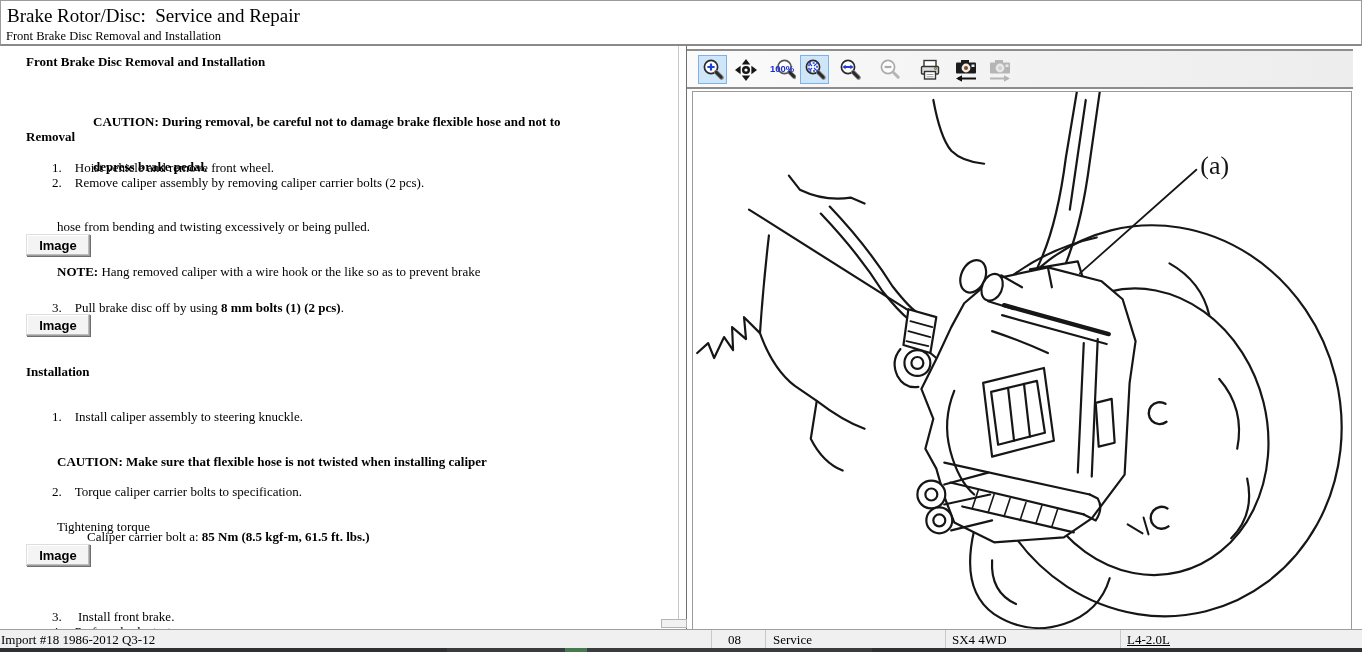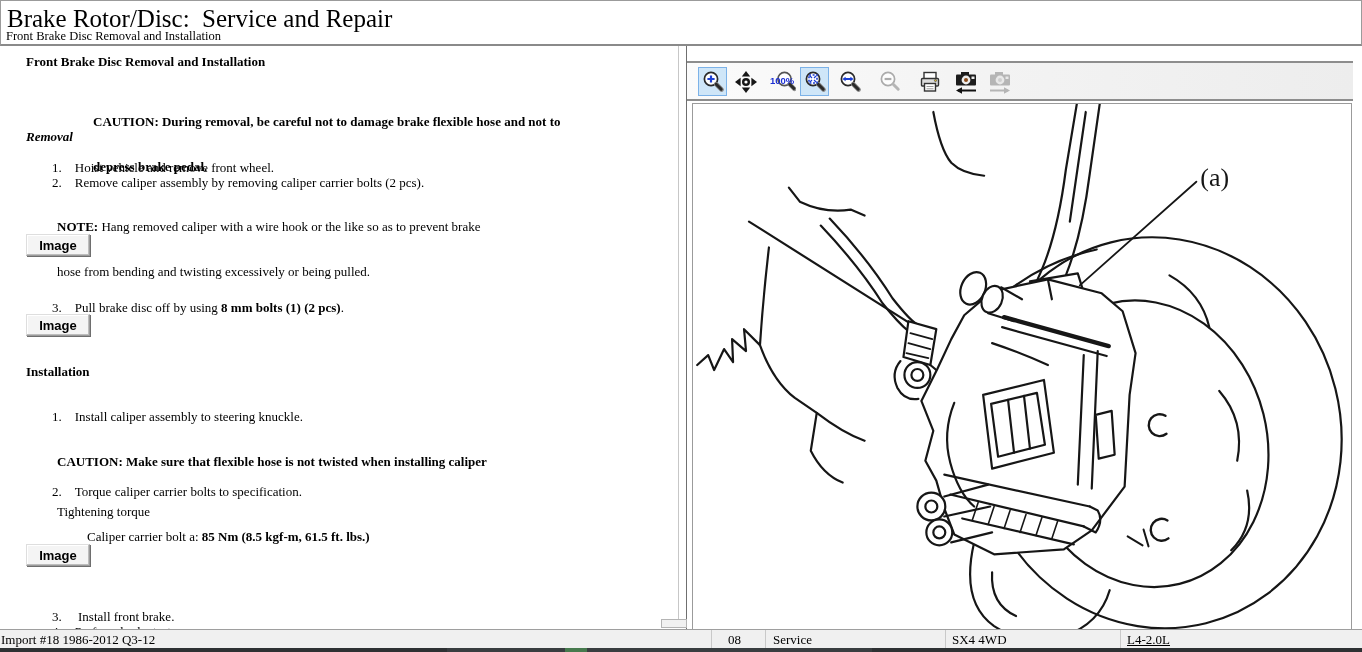--- a/index.html
+++ b/index.html
@@ -5,37 +5,37 @@
   html,body{margin:0;padding:0;}
   body{
     width:1362px;height:652px;position:relative;overflow:hidden;
     background:#ffffff;font-family:"Liberation Serif",serif;color:#000;
   }
   
   #header{
     position:absolute;left:0;top:0;width:1360px;height:43px;background:#fff;
     border:1px solid #9b9b9b;border-bottom:2px solid #8a8a8a;
   }
-  #page-title{position:absolute;left:6px;top:4px;font-size:25px;white-space:pre;}
+  #page-title{position:absolute;left:6px;top:4px;font-size:19px;white-space:pre;}
   #page-subtitle{position:absolute;left:5px;top:28px;font-size:12.5px;white-space:pre;}
   
   .t{position:absolute;font-size:13px;line-height:15px;white-space:pre;}
   .b{font-weight:bold;}
   .img-btn{
     position:absolute;width:64px;height:22px;box-sizing:border-box;
     background:#f4f4f4;border:1px solid #9b9b9b;border-top-color:#dedede;border-left-color:#dedede;
     box-shadow:1px 1px 0 #6e6e6e, inset -1px -1px 0 #bdbdbd, inset 1px 1px 0 #ffffff;
     font:bold 13px "Liberation Sans",sans-serif;text-align:center;line-height:19px;cursor:pointer;padding:0;
   }
   
   #divider-light{position:absolute;left:678px;top:46px;width:1px;height:574px;background:#c7c7c7;}
   #divider-dark{position:absolute;left:686px;top:46px;width:1px;height:583px;background:#6f6f6f;}
   #scroll-corner{position:absolute;left:661px;top:619px;width:26px;height:9px;background:#f1f1f1;border:1px solid #b4b4b4;box-sizing:border-box;}
   
-  #viewer{position:absolute;left:687px;top:61px;width:675px;height:583px;background:#fff;}
+  #viewer{position:absolute;left:687px;top:49px;width:675px;height:583px;background:#fff;}
   #toolbar{
     position:absolute;left:0;top:0;width:666px;height:40px;box-sizing:border-box;
     background:linear-gradient(to right,#fbfbfb 0%,#f3f3f3 45%,#ededed 100%);
     border-top:2px solid #8d8d8d;border-bottom:2px solid #8d8d8d;
   }
   .tbtn{
     position:absolute;top:4px;width:29px;height:29px;box-sizing:border-box;border:1px solid transparent;
     display:flex;align-items:center;justify-content:center;cursor:pointer;background:transparent;padding:0;
   }
   .tbtn.selected{background:#cfe6f8;border-color:#7cb2e8;}
@@ -65,32 +65,32 @@
 </div>
 
 <div>
   <div class="t b" style="left:26px;top:54px;">Front Brake Disc Removal and Installation</div>
 
   <div class="t b" style="left:57px;top:84px;margin-left:36px;">
     <div>CAUTION: During removal, be careful not to damage brake flexible hose and not to</div>
     <div>depress brake pedal.</div>
   </div>
 
-  <div class="t b" style="left:26px;top:129px;font-style:italic;">Removal</div>
+  <div class="t b" style="left:26px;top:129px;">Removal</div>
 
   <div class="t" style="left:39px;top:145px;">
     <span>1.</span><span style="display:inline-block;width:13px;"></span><span>Hoist vehicle and remove front wheel.</span>
   </div>
   <div class="t" style="left:39px;top:160px;">
     <span>2.</span><span style="display:inline-block;width:13px;"></span><span>Remove caliper assembly by removing caliper carrier bolts (2 pcs).</span>
   </div>
 
   <div class="t" style="left:57px;top:189px;">
+    <div>hose from bending and twisting excessively or being pulled.</div>
     <div><span class="b">NOTE:</span><span> Hang removed caliper with a wire hook or the like so as to prevent brake</span></div>
-    <div>hose from bending and twisting excessively or being pulled.</div>
   </div>
 
   <button class="img-btn" style="left:26px;top:234px;">Image</button>
 
   <div class="t" style="left:39px;top:285px;">
     <span>3.</span><span style="display:inline-block;width:13px;"></span><span>Pull brake disc off by using </span><span class="b">8 mm bolts (1) (2 pcs)</span><span>.</span>
   </div>
 
   <button class="img-btn" style="left:26px;top:314px;">Image</button>
 
@@ -101,21 +101,21 @@
   </div>
 
   <div class="t b" style="left:57px;top:424px;">
     <div>CAUTION: Make sure that flexible hose is not twisted when installing caliper</div>
   </div>
 
   <div class="t" style="left:39px;top:469px;">
     <span>2.</span><span style="display:inline-block;width:13px;"></span><span>Torque caliper carrier bolts to specification.</span>
   </div>
 
-  <div class="t" style="left:57px;top:504px;">Tightening torque</div>
+  <div class="t" style="left:57px;top:519px;">Tightening torque</div>
   <div class="t" style="left:74px;top:514px;">
     <span>Caliper carrier bolt a: </span><span class="b">85 Nm (8.5 kgf-m, 61.5 ft. lbs.)</span>
   </div>
 
   <button class="img-btn" style="left:26px;top:544px;">Image</button>
 
   <div class="t" style="left:39px;top:594px;">
     <span>3.</span><span style="display:inline-block;width:13px;"></span><span> Install front brake.</span>
   </div>
   <div class="t" style="left:39px;top:609px;">

